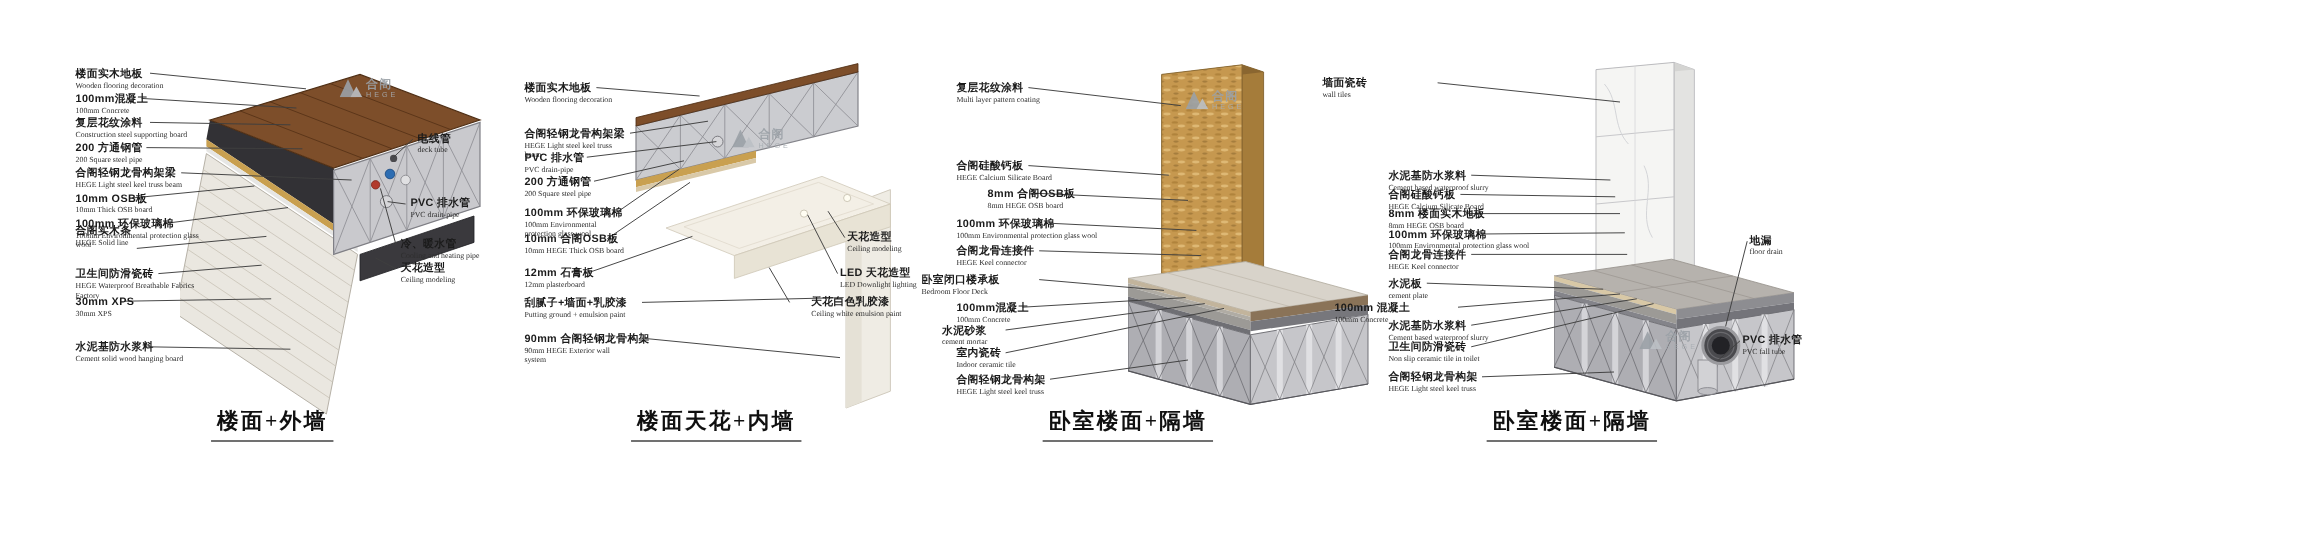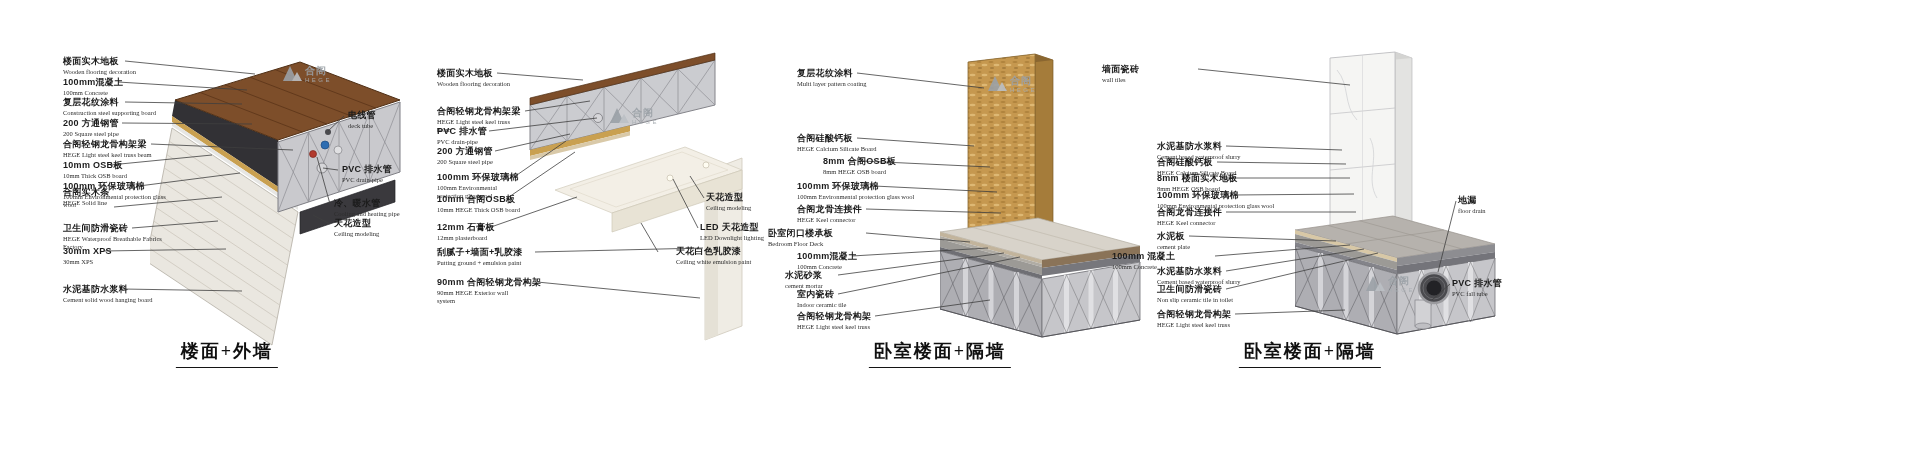--- a/index.html
+++ b/index.html
@@ -542,16 +542,17 @@
   <div class="callout narrow" style="left:1458px;top:195px">
     <div class="zh">地漏</div>
     <div class="en">floor drain</div>
     </div>
   <div class="callout narrow" style="left:1452px;top:278px">
     <div class="zh">PVC 排水管</div>
     <div class="en">PVC fall tube</div>
     </div>
 
   <div class="panel-title" style="left:227px;top:339px">楼面+外墙</div>
+  <div class="panel-title" style="left:597px;top:339px">楼面天花+内墙</div>
   <div class="panel-title" style="left:940px;top:339px">卧室楼面+隔墙</div>
   <div class="panel-title" style="left:1310px;top:339px">卧室楼面+隔墙</div>
 
 </div>
 
 </body></html>

